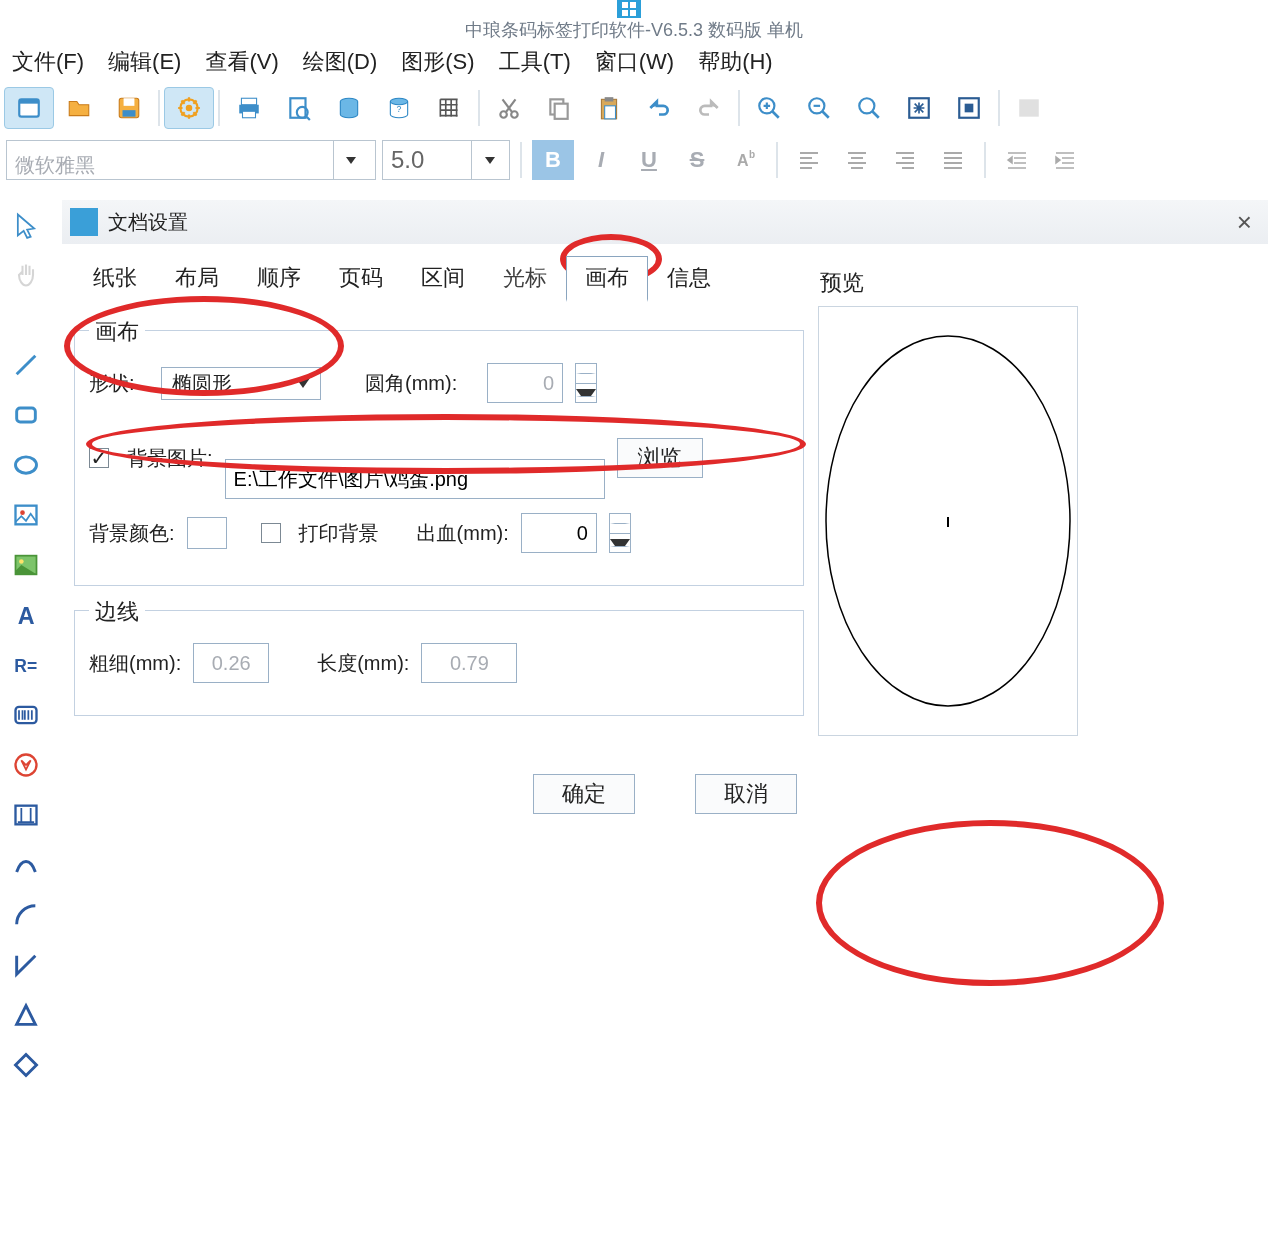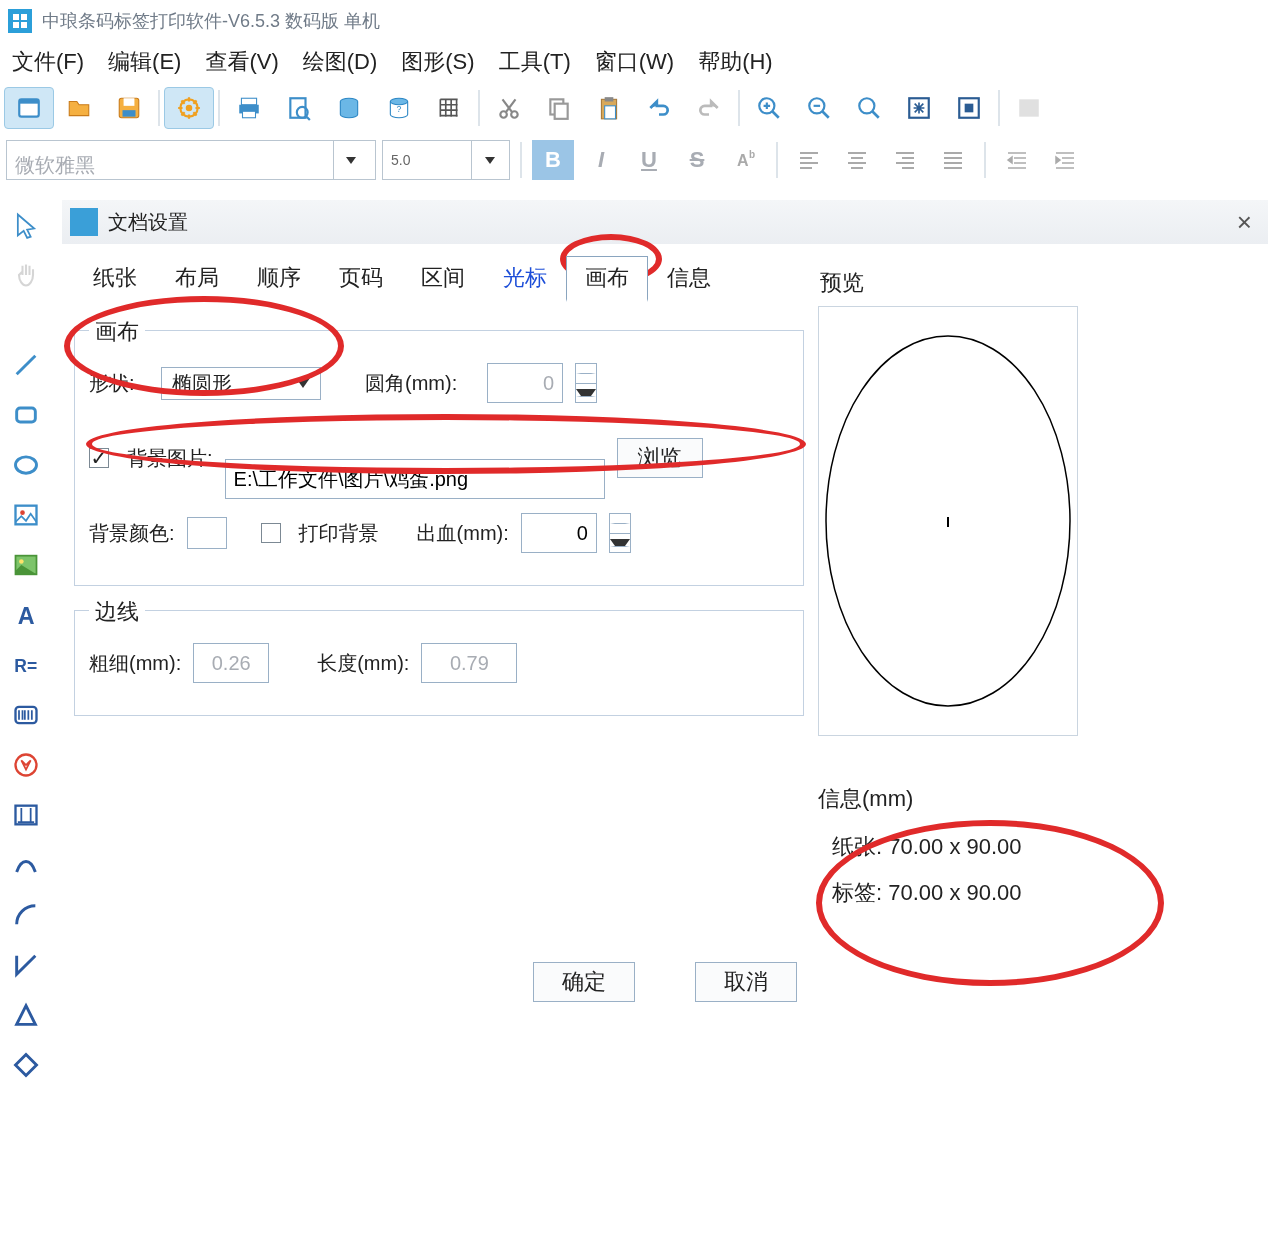--- a/index.html
+++ b/index.html
@@ -1,39 +1,39 @@
 <!DOCTYPE html>
 <html><head>
   <meta charset="utf-8">
   <style>
     * { box-sizing: border-box; margin: 0; padding: 0; }
     body { font-family: "Microsoft YaHei", sans-serif; font-size: 18px; background: #fff; color: #222; width: 1268px; height: 1256px; overflow: hidden; }
     
     
-    .titlebar { display: flex; align-items: center; height: 42px; padding: 0 8px; color: #707b88; font-size: 18px; }
+    .titlebar { display: flex; align-items: center; height: 42px; padding: 0 8px; color: #707b88; font-size: 18px; flex-direction: column; }
     .titlebar .app-icon { width: 24px; height: 24px; background: #2b9fd9; margin-right: 10px; display: flex; align-items: center; justify-content: center; }
     .titlebar .app-icon svg { width: 16px; height: 16px; }
     
     
     .menubar { display: flex; align-items: center; height: 40px; padding: 0 6px; gap: 12px; font-size: 22px; color: #222; }
     .menu-item { padding: 4px 6px; cursor: pointer; }
     
     
     .toolbar { display: flex; align-items: center; height: 52px; padding: 0 4px; gap: 0px; }
     .tbtn { width: 50px; height: 42px; display: flex; align-items: center; justify-content: center; cursor: pointer; border-radius: 4px; }
     .tbtn.active { background: #cfe7f6; border: 1px solid #9bc9e5; }
     .tsep { width: 2px; height: 36px; background: #dde4ea; margin: 0 4px; }
     .tbtn svg { width: 26px; height: 26px; }
     
     
     .formatbar { display: flex; align-items: center; height: 52px; padding: 0 6px; gap: 6px; }
     .font-select { width: 370px; height: 40px; border: 1px solid #b9c5d0; display: flex; align-items: flex-end; justify-content: space-between; padding: 0 8px; color: #a8acb3; font-size: 20px; }
     .font-select .dd { width: 34px; height: 38px; border-left: 1px solid #b9c5d0; display: flex; align-items: center; justify-content: center; }
     .size-input { width: 128px; height: 40px; border: 1px solid #b9c5d0; display: flex; align-items: center; }
-    .size-input input { border: none; width: 88px; font-size: 14px; padding: 0 8px; color: #666; }
+    .size-input input { border: none; width: 88px; font-size: 24px; padding: 0 8px; color: #666; }
     .size-input .dd { width: 36px; height: 38px; border-left: 1px solid #b9c5d0; display: flex; align-items: center; justify-content: center; }
     .fbtn { width: 42px; height: 40px; display: flex; align-items: center; justify-content: center; color: #a8acb3; font-size: 22px; font-weight: bold; }
     .fbtn.bold-active { background: #9bc5e6; color: #fff; }
     .fsep { width: 2px; height: 36px; background: #dde4ea; margin: 0 4px; }
     
     
     .sidestrip { position: absolute; left: 0; top: 200px; width: 58px; }
     .sidestrip .sbtn { width: 52px; height: 50px; display: flex; align-items: center; justify-content: center; }
     .sidestrip .sbtn svg { width: 28px; height: 28px; }
     .sidestrip .sbtn.disabled { opacity: 0.4; }
@@ -42,21 +42,21 @@
     .dialog-layer { position: absolute; left: 62px; top: 200px; right: 0; }
     .dialog-head { display: flex; align-items: center; height: 44px; background: linear-gradient(#f4f6f8,#ebeef2); padding: 0 8px; font-size: 20px; }
     .dialog-head .dicon { width: 28px; height: 28px; background: #3a9fd8; margin-right: 10px; }
     .dialog-head .close { margin-left: auto; font-size: 26px; color: #555; cursor: pointer; padding: 0 8px; }
     
     .dialog-body { padding: 12px 12px 12px 12px; position: relative; }
     
     .tabstrip { display: flex; gap: 0px; margin-bottom: 0px; font-size: 22px; }
     .tab { padding: 6px 18px; border: 1px solid transparent; cursor: pointer; color: #222; position: relative; }
     .tab.current { border: 1px solid #8aa5bf; border-bottom: 3px solid #fff; background: #fff; z-index: 2; }
-    .tab.disabled { color: #1d4ed8; }
+    .tab.disabled { color: #404040; }
     
     .cols { display: flex; gap: 8px; }
     .leftcol { flex: 0 0 730px; position: relative; }
     .rightcol { flex: 1; }
     
     .groupbox { border: 1px solid #c3d1e1; margin-top: 10px; padding: 18px 14px 18px 14px; position: relative; }
     .groupbox .legend { position: absolute; top: -14px; left: 14px; background: #fff; padding: 0 6px; font-size: 22px; }
     
     .frow { display: flex; align-items: center; margin: 14px 0; gap: 12px; font-size: 20px; }
     .lbl { min-width: 60px; }
@@ -486,31 +486,20 @@
 
       <div class="rightcol">
         <div class="preview-head">预览</div>
         <div class="preview-box">
           <svg width="250" height="380" viewBox="0 0 250 380">
             <ellipse cx="125" cy="190" rx="122" ry="185" fill="#fff" stroke="#000" stroke-width="1.5"></ellipse>
             <rect x="124" y="186" width="2" height="10" fill="#000"></rect>
           </svg>
         </div>
 
-        <div class="info-area">
-          <div class="info-title">信息(mm)</div>
-          <div class="info-row">
-            <span>纸张:</span>
-            <span>70.00 x 90.00</span>
-          </div>
-          <div class="info-row">
-            <span>标签:</span>
-            <span>70.00 x 90.00</span>
-          </div>
-        </div>
       </div>
     </div>
 
     <div class="ann-circle" style="left:498px; top:-10px; width:102px; height:50px;"></div>
     <div class="ann-circle" style="left:2px; top:52px; width:280px; height:100px;"></div>
     <div class="ann-circle" style="left:24px; top:170px; width:720px; height:60px;"></div>
     <div class="ann-circle" style="left:754px; top:576px; width:348px; height:166px;"></div>
   </div>
 
   <div class="dialog-buttons">

